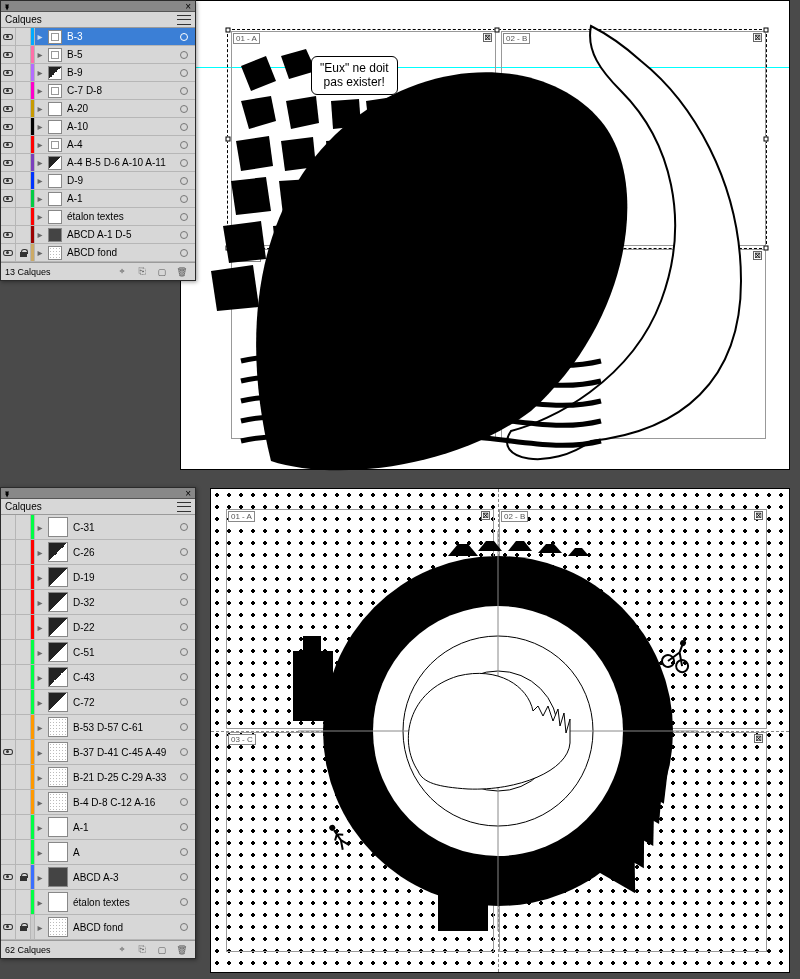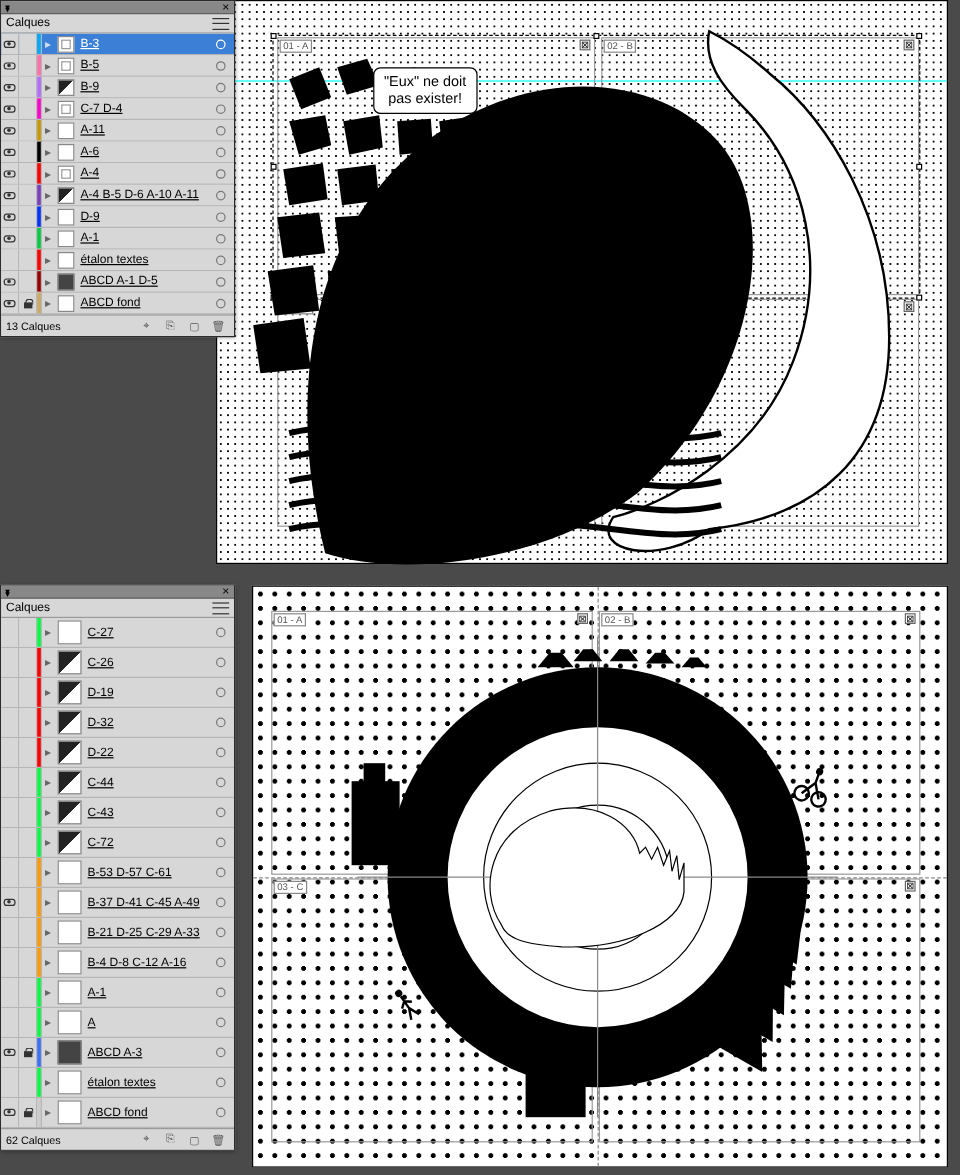--- a/index.html
+++ b/index.html
@@ -94,21 +94,21 @@
     content: ""; position: absolute; inset: 2px; border: 1px solid #999;
   }
   .layer-row .thumb.dotfill {
     background-image: radial-gradient(#bbb 0.5px, #fff 0.5px);
     background-size: 3px 3px;
   }
   .layer-row .thumb.darkfill { background: #444; }
   .layer-row .thumb.mixfill {
     background: linear-gradient(135deg,#222 0 50%,#fff 50% 100%);
   }
-  .layer-row .name { flex: 1; padding-left: 2px; white-space: nowrap; overflow: hidden; text-decoration: underline; }
+  .layer-row .name { flex: 1; padding-left: 2px; white-space: nowrap; overflow: hidden; }
   .layer-row .target {
     width: 16px; height: 16px;
     display: flex; align-items: center; justify-content: center;
     margin-right: 3px;
   }
   .layer-row .target .ring {
     width: 8px; height: 8px; border: 1px solid #777; border-radius: 50%;
   }
   .layer-row.selected .target .ring { border-color: #fff; }
 
@@ -359,47 +359,47 @@
         </div>
       </div>
       <div class="layer-row">
         <div class="eye-col">
           <div class="eye-icon"></div>
         </div>
         <div class="lock-col"></div>
         <div class="color-col" style="background: rgb(255, 0, 204);"></div>
         <div class="disclosure">▸</div>
         <div class="thumb inner"></div>
-        <div class="name">C-7 D-4</div>
+        <div class="name">C-7 D-8</div>
         <div class="target">
           <div class="ring"></div>
         </div>
       </div>
       <div class="layer-row">
         <div class="eye-col">
           <div class="eye-icon"></div>
         </div>
         <div class="lock-col"></div>
         <div class="color-col" style="background: rgb(199, 154, 0);"></div>
         <div class="disclosure">▸</div>
         <div class="thumb blank"></div>
-        <div class="name">A-11</div>
+        <div class="name">A-20</div>
         <div class="target">
           <div class="ring"></div>
         </div>
       </div>
       <div class="layer-row">
         <div class="eye-col">
           <div class="eye-icon"></div>
         </div>
         <div class="lock-col"></div>
         <div class="color-col" style="background: rgb(0, 0, 0);"></div>
         <div class="disclosure">▸</div>
         <div class="thumb blank"></div>
-        <div class="name">A-6</div>
+        <div class="name">A-10</div>
         <div class="target">
           <div class="ring"></div>
         </div>
       </div>
       <div class="layer-row">
         <div class="eye-col">
           <div class="eye-icon"></div>
         </div>
         <div class="lock-col"></div>
         <div class="color-col" style="background: rgb(255, 0, 0);"></div>
@@ -586,21 +586,21 @@
         <span></span>
     </span>
   </div>
   <div class="layer-list" id="layer-list-2">
       <div class="layer-row" style="height: 25px;">
         <div class="eye-col"></div>
         <div class="lock-col"></div>
         <div class="color-col" style="background: rgb(0, 255, 68);"></div>
         <div class="disclosure">▸</div>
         <div class="thumb blank" style="width: 20px; height: 20px;"></div>
-        <div class="name">C-27</div>
+        <div class="name">C-31</div>
         <div class="target">
           <div class="ring"></div>
         </div>
       </div>
       <div class="layer-row" style="height: 25px;">
         <div class="eye-col"></div>
         <div class="lock-col"></div>
         <div class="color-col" style="background: rgb(255, 0, 0);"></div>
         <div class="disclosure">▸</div>
         <div class="thumb mixfill" style="width: 20px; height: 20px;"></div>
@@ -641,21 +641,21 @@
         <div class="target">
           <div class="ring"></div>
         </div>
       </div>
       <div class="layer-row" style="height: 25px;">
         <div class="eye-col"></div>
         <div class="lock-col"></div>
         <div class="color-col" style="background: rgb(0, 255, 68);"></div>
         <div class="disclosure">▸</div>
         <div class="thumb mixfill" style="width: 20px; height: 20px;"></div>
-        <div class="name">C-44</div>
+        <div class="name">C-51</div>
         <div class="target">
           <div class="ring"></div>
         </div>
       </div>
       <div class="layer-row" style="height: 25px;">
         <div class="eye-col"></div>
         <div class="lock-col"></div>
         <div class="color-col" style="background: rgb(0, 255, 68);"></div>
         <div class="disclosure">▸</div>
         <div class="thumb mixfill" style="width: 20px; height: 20px;"></div>

